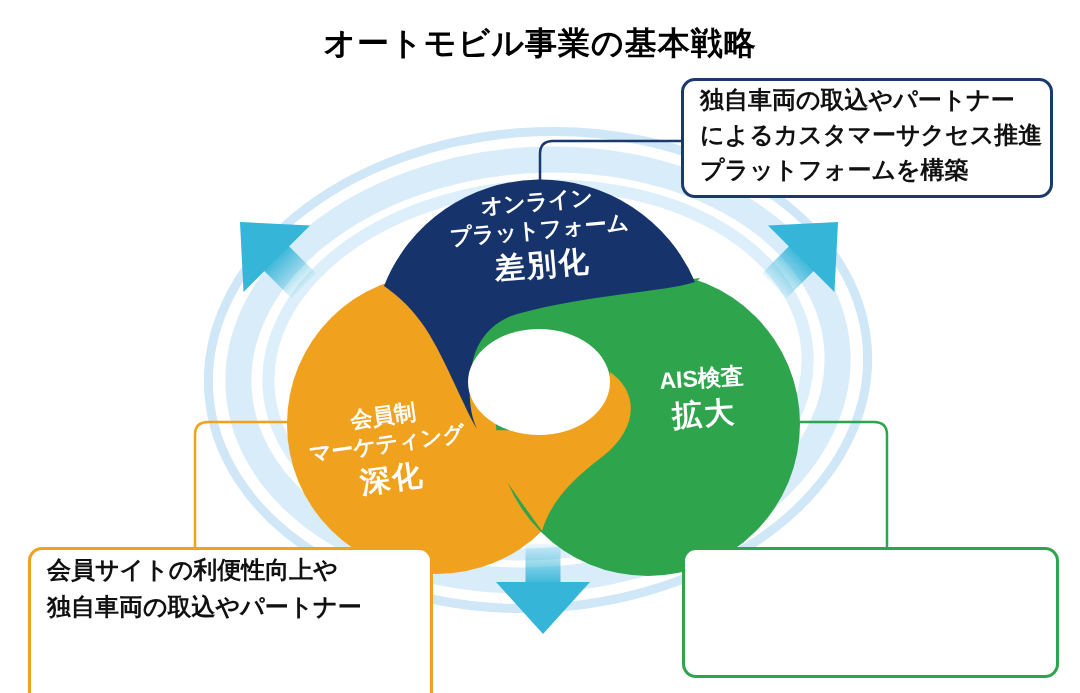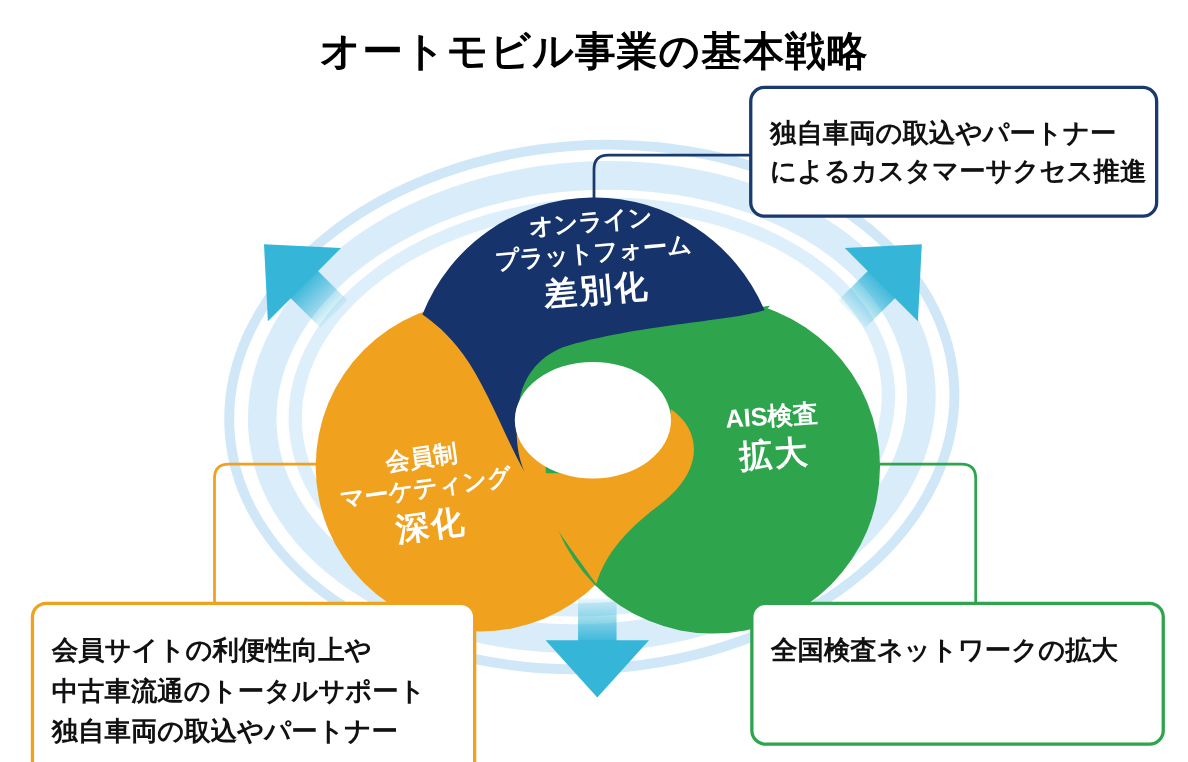--- a/index.html
+++ b/index.html
@@ -1,28 +1,28 @@
 <!DOCTYPE html>
 <html><head>
 <meta charset="utf-8">
 <style>
   html,body{margin:0;padding:0;background:#ffffff;}
   #stage{position:relative;width:1080px;height:693px;background:#ffffff;overflow:hidden;
          font-family:"Liberation Sans","DejaVu Sans",sans-serif;}
   #diagram-svg{position:absolute;left:0;top:0;}
   .abs{position:absolute;}
-  .page-title{left:0;right:0;top:22px;text-align:center;font-size:37px;font-weight:900;
+  .page-title{left:0;right:0;top:22px;text-align:center;font-size:32px;font-weight:900;
               color:#000;letter-spacing:1px;}
   .circle-label{color:#fff;font-weight:bold;text-align:center;line-height:1.28;}
   .circle-label .small{font-size:22px;display:block;}
   .circle-label .big{font-size:30px;display:block;margin-top:2px;letter-spacing:2px;}
   .lbl-online{left:420px;top:188px;width:240px;transform:rotate(-5deg);}
   .lbl-member{left:268px;top:402px;width:240px;transform:rotate(-8deg);}
   .lbl-ais{left:603px;top:364px;width:200px;transform:rotate(-4deg);}
-  .callout{background:#fff;border-radius:14px;padding:23px 16px;box-sizing:border-box;
+  .callout{background:#fff;border-radius:14px;padding:1px 16px;box-sizing:border-box;
            font-size:24px;font-weight:600;color:#111;line-height:35px;}
   .callout span{display:block;white-space:nowrap;}
   .co-tr{left:681px;top:78px;width:372px;height:120px;border:3px solid #1A3A6E;}
   .co-bl{left:28px;top:547px;width:405px;height:160px;border:3px solid #F0A11D;line-height:37px;}
   .co-br{left:682px;top:547px;width:377px;height:131px;border:3px solid #2EA44D;line-height:37px;}
 </style>
 </head>
 <body>
 
 <div id="stage">
@@ -79,23 +79,22 @@
     <span class="big">深化</span>
   </div>
   <div class="abs circle-label lbl-ais">
     <span class="small" style="font-size:23px;">AIS検査</span>
     <span class="big">拡大</span>
   </div>
 
   <div class="abs callout co-tr">
     <span>独自車両の取込やパートナー</span>
     <span>によるカスタマーサクセス推進</span>
+    <span>プラットフォームを構築</span>
   </div>
   <div class="abs callout co-bl">
     <span>会員サイトの利便性向上や</span>
-    <span>中古車流通のトータルサポート</span>
     <span>独自車両の取込やパートナー</span>
   </div>
   <div class="abs callout co-br">
-    <span>全国検査ネットワークの拡大</span>
   </div>
 
 </div>
 
 </body></html>

